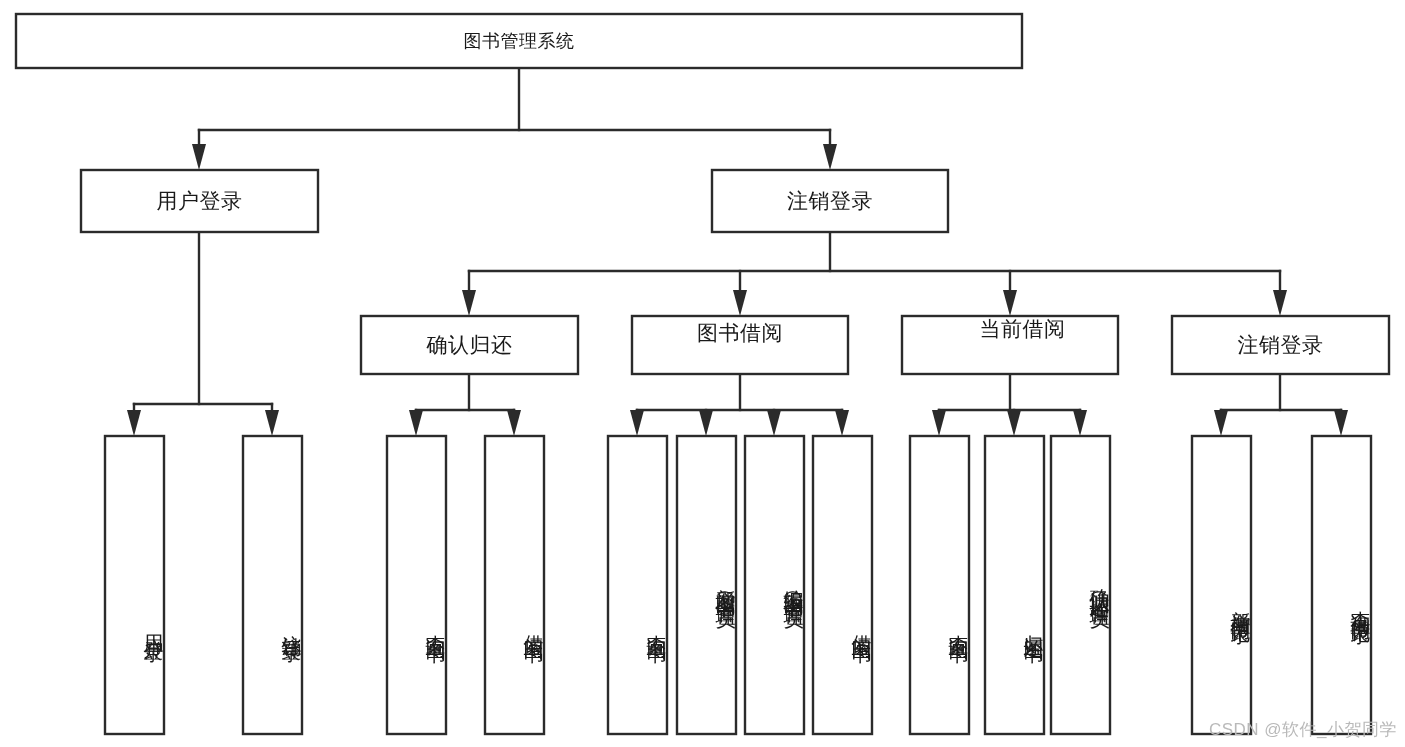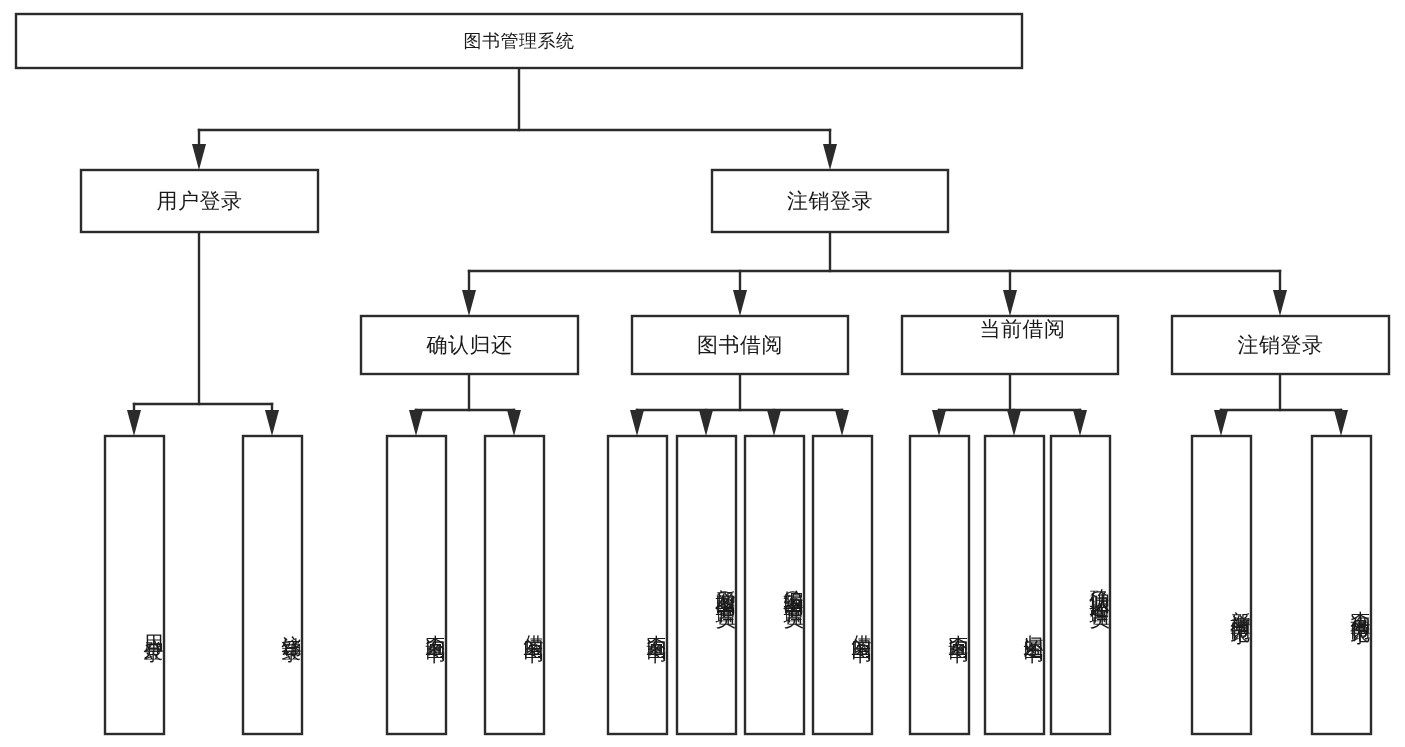--- a/index.html
+++ b/index.html
@@ -166,32 +166,33 @@
         <rect x="1192" y="436" width="59" height="298" class="node-box"></rect>
         <rect x="1312" y="436" width="59" height="298" class="node-box"></rect>
       </g>
   </svg>
 
   <div id="label-layer">
       <div class="node-label-h root-label" style="left: 16px; top: 14px; width: 1006px; height: 54px;">图书管理系统</div>
       <div class="node-label-h" style="left: 81px; top: 170px; width: 237px; height: 62px;">用户登录</div>
       <div class="node-label-h" style="left: 712px; top: 170px; width: 236px; height: 62px;">注销登录</div>
       <div class="node-label-h" style="left: 361px; top: 316px; width: 217px; height: 58px;">确认归还</div>
-      <div class="node-label-h" style="left: 632px; top: 316px; width: 216px; height: 58px;">图书借阅</div>
+      <div class="node-label-h" style="left: 632px; top: 304px; width: 216px; height: 58px;">图书借阅</div>
       <div class="node-label-h" style="left: 902px; top: 300px; width: 241px; height: 58px;">当前借阅</div>
       <div class="node-label-h" style="left: 1172px; top: 316px; width: 217px; height: 58px;">注销登录</div>
       <div class="node-label-v" style="left: 105px; top: 520px; width: 59px; height: 210px;">用户登录</div>
       <div class="node-label-v" style="left: 243px; top: 520px; width: 59px; height: 210px;">注销登录</div>
       <div class="node-label-v" style="left: 387px; top: 520px; width: 59px; height: 210px;">查询图书</div>
       <div class="node-label-v" style="left: 485px; top: 520px; width: 59px; height: 210px;">借阅图书</div>
       <div class="node-label-v" style="left: 608px; top: 520px; width: 59px; height: 210px;">查询图书</div>
       <div class="node-label-v" style="left: 677px; top: 442px; width: 59px; height: 288px;">新增图书（管理员）</div>
       <div class="node-label-v" style="left: 745px; top: 442px; width: 59px; height: 288px;">编辑图书（管理员）</div>
       <div class="node-label-v" style="left: 813px; top: 520px; width: 59px; height: 210px;">借阅图书</div>
       <div class="node-label-v" style="left: 910px; top: 520px; width: 59px; height: 210px;">查询图书</div>
       <div class="node-label-v" style="left: 985px; top: 520px; width: 59px; height: 210px;">归还图书</div>
       <div class="node-label-v" style="left: 1051px; top: 442px; width: 59px; height: 288px;">确认归还（管理员）</div>
       <div class="node-label-v" style="left: 1192px; top: 478px; width: 59px; height: 252px;">新增借阅记录</div>
       <div class="node-label-v" style="left: 1312px; top: 478px; width: 59px; height: 252px;">查询借阅记录</div>
     </div>
 
+  <div class="watermark">CSDN @软件_小贺同学</div>
 
 </div>
 
 </body></html>

